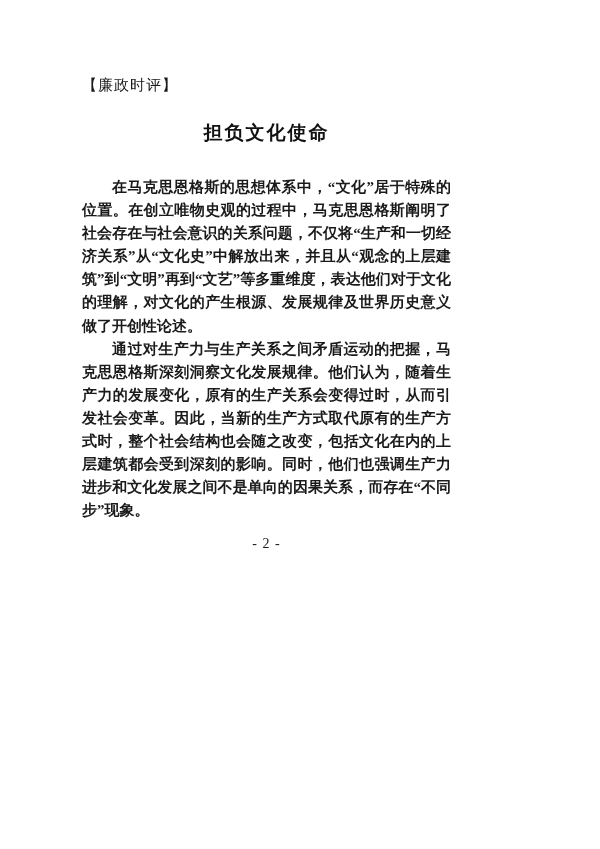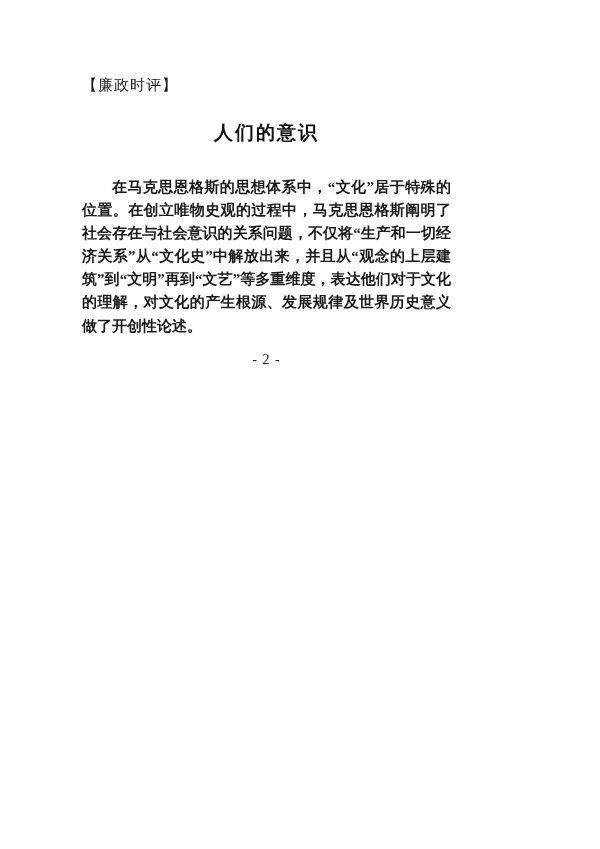--- a/index.html
+++ b/index.html
@@ -54,20 +54,21 @@
     color: #1a1a1a;
     letter-spacing: 1px;
   }
 </style>
 </head>
 <body>
 
 <div class="page">
   <div class="section-tag">【廉政时评】</div>
 
-  <h1 class="doc-title">人们的意识</h1>
+  <h1 class="doc-title">担负文化使命</h1>
 
   <div class="body-text">
     <p>在马克思恩格斯的思想体系中，“文化”居于特殊的位置。在创立唯物史观的过程中，马克思恩格斯阐明了社会存在与社会意识的关系问题，不仅将“生产和一切经济关系”从“文化史”中解放出来，并且从“观念的上层建筑”到“文明”再到“文艺”等多重维度，表达他们对于文化的理解，对文化的产生根源、发展规律及世界历史意义做了开创性论述。</p>
+    <p>通过对生产力与生产关系之间矛盾运动的把握，马克思恩格斯深刻洞察文化发展规律。他们认为，随着生产力的发展变化，原有的生产关系会变得过时，从而引发社会变革。因此，当新的生产方式取代原有的生产方式时，整个社会结构也会随之改变，包括文化在内的上层建筑都会受到深刻的影响。同时，他们也强调生产力进步和文化发展之间不是单向的因果关系，而存在“不同步”现象。</p>
   </div>
 
   <div class="page-footer">- 2 -</div>
 </div>
 
 </body></html>

